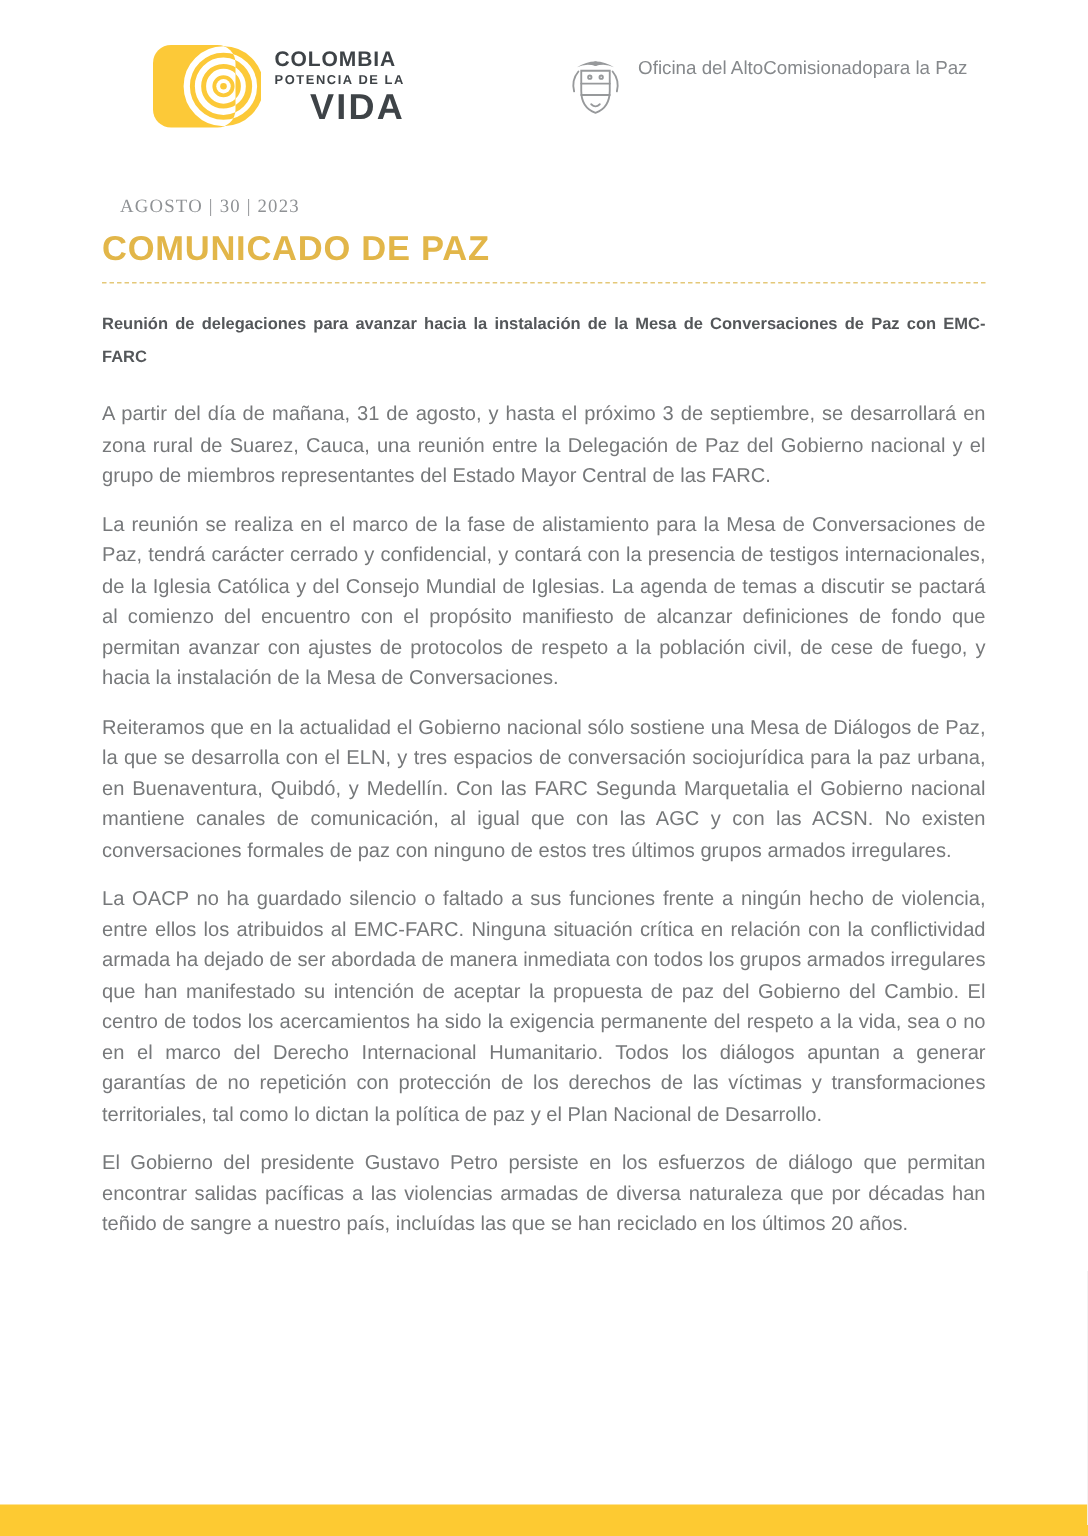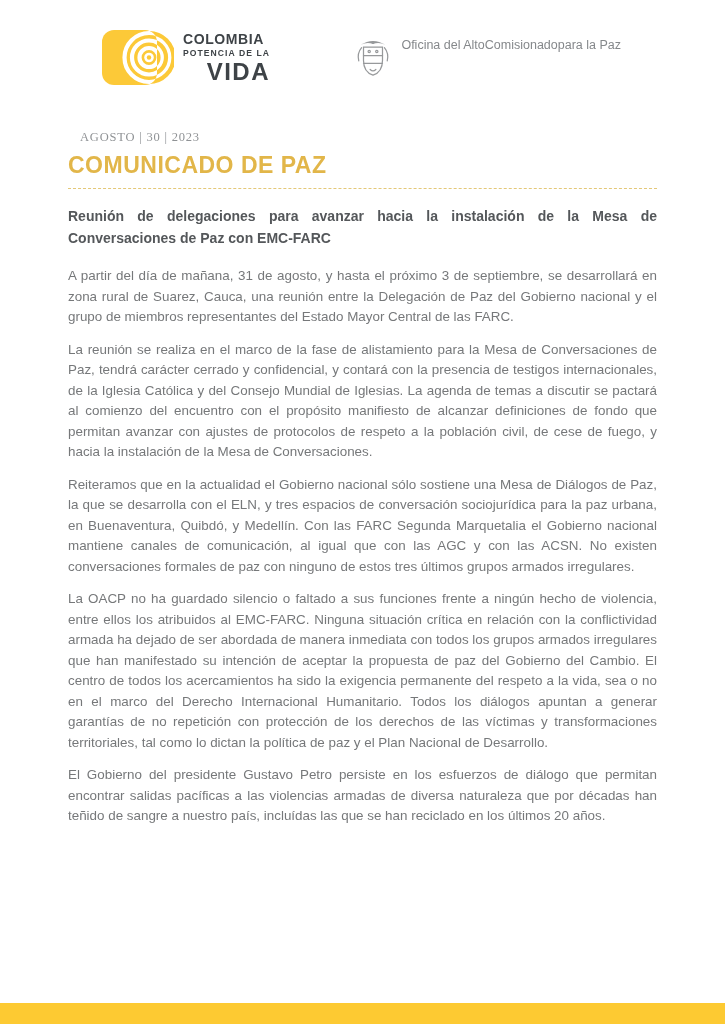--- a/index.html
+++ b/index.html
@@ -22,21 +22,21 @@
     background:#ffffff;
     font-family:"Liberation Sans", sans-serif;
     overflow:hidden;
     box-sizing:border-box;
   }
   
   .header{
     display:flex;
     justify-content:space-between;
     align-items:flex-start;
-    padding:30px 104px 0 102px;
+    padding:30px 80px 0 102px;
   }
   .brand{display:flex;align-items:center;gap:9px;}
   .brand-icon{display:block;}
   .brand-text{display:flex;flex-direction:column;line-height:1;}
   .brand-l1{
     font-size:14px;font-weight:800;color:var(--brand-dark);
     letter-spacing:0.6px;
   }
   .brand-l2{
     font-size:8.6px;font-weight:600;color:var(--brand-dark);
@@ -63,21 +63,21 @@
   }
   .title{
     font-size:23px;font-weight:600;color:var(--title-gold);
     letter-spacing:0.5px;margin:0 0 9px 0;
   }
   .divider{
     border:0;border-top:1.5px dashed var(--divider-gold);
     margin:0 0 17px 0;height:0;
   }
   .subtitle{
-    font-size:14px;font-weight:700;color:var(--subtitle-gray);
+    font-size:11px;font-weight:700;color:var(--subtitle-gray);
     line-height:21.5px;text-align:justify;
     margin:0 0 17px 0;
   }
   .body-p{
     font-size:13.4px;color:var(--body-gray);
     line-height:20.5px;text-align:justify;
     margin:0 0 12px 0;
   }
   
   .footer-bar{

